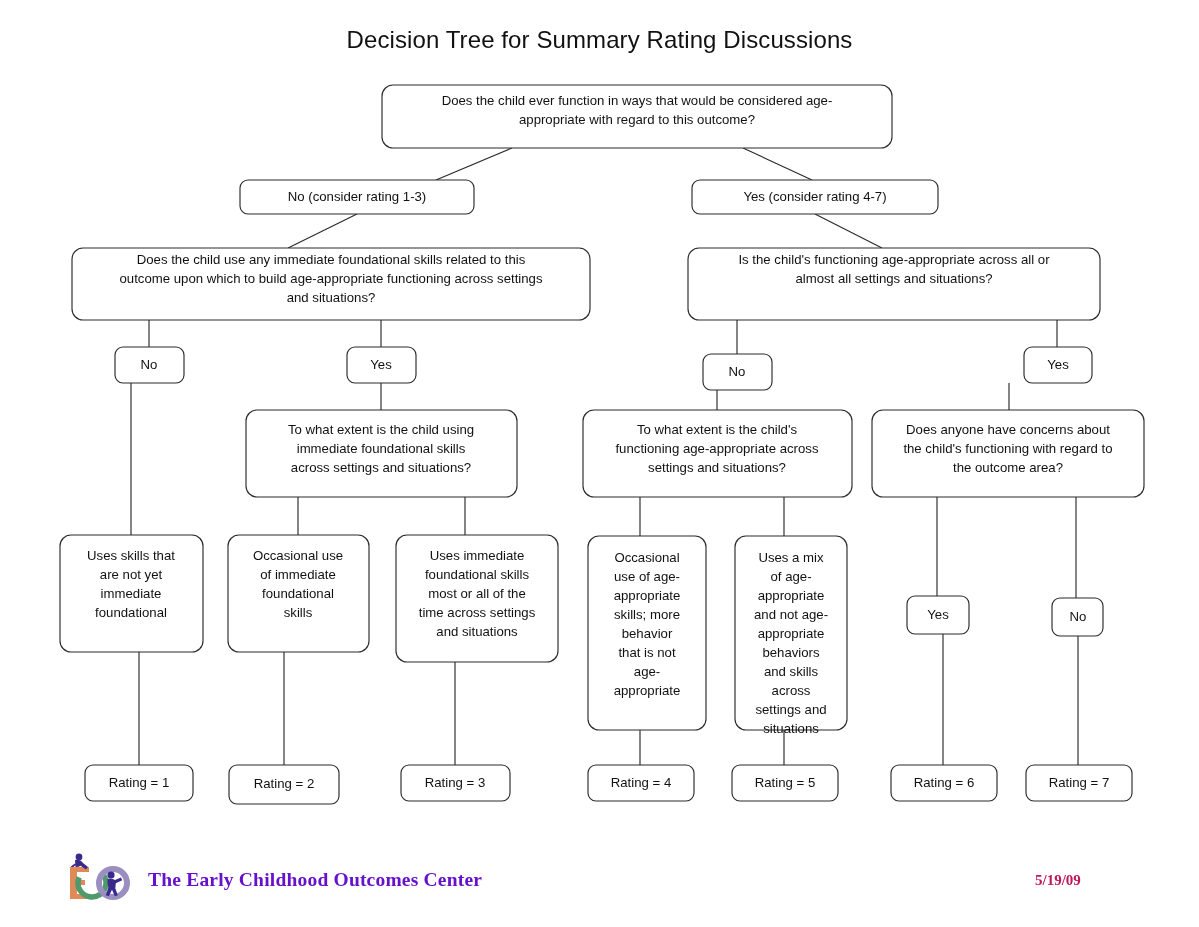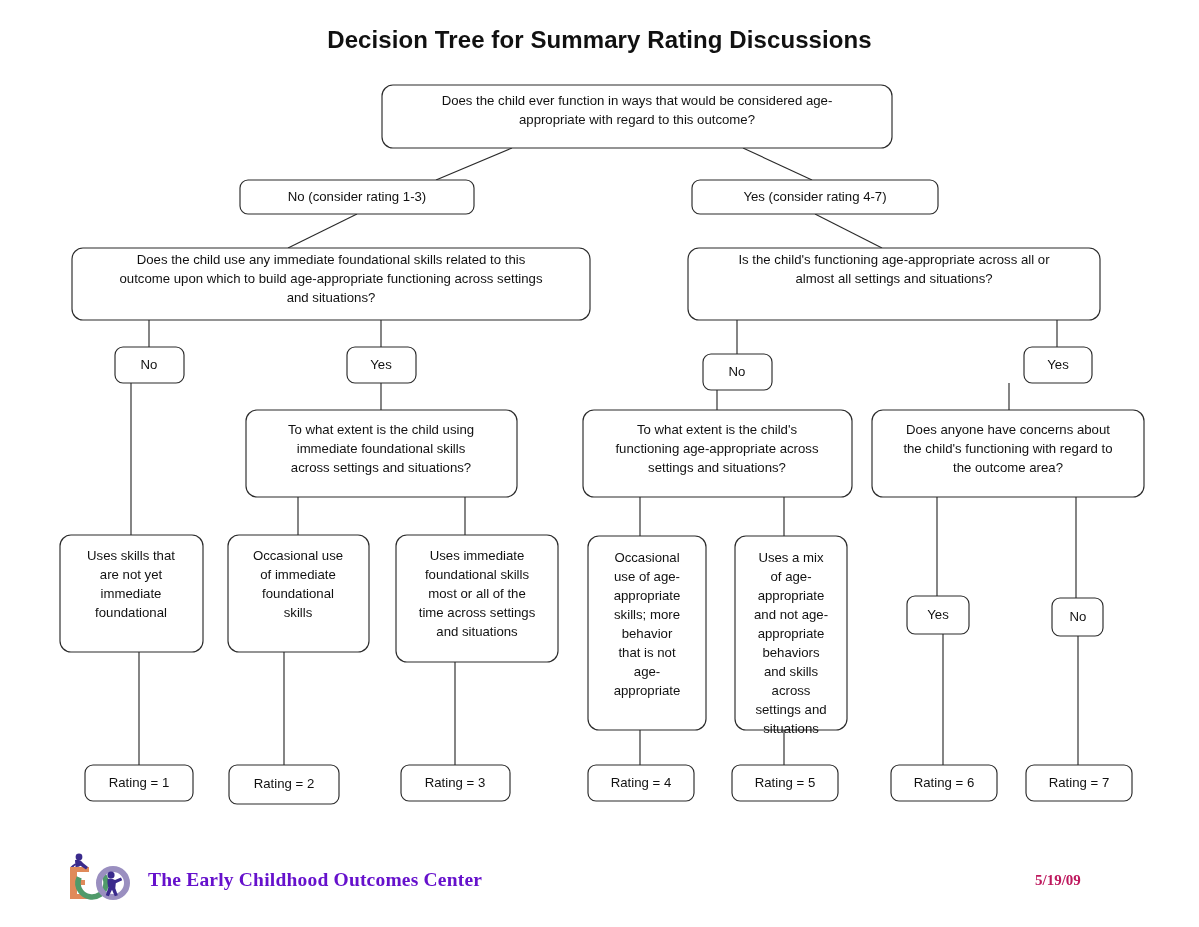--- a/index.html
+++ b/index.html
@@ -17,21 +17,21 @@
     color: #000000;
   }
 
   #page-title {
     position: absolute;
     left: 0;
     top: 26px;
     width: 1199px;
     text-align: center;
     font-size: 24px;
-    font-weight: bold;
+    font-weight: normal;
     letter-spacing: 0.1px;
     color: #111111;
   }
 
   #diagram {
     position: absolute;
     left: 0;
     top: 0;
     width: 1199px;
     height: 840px;

